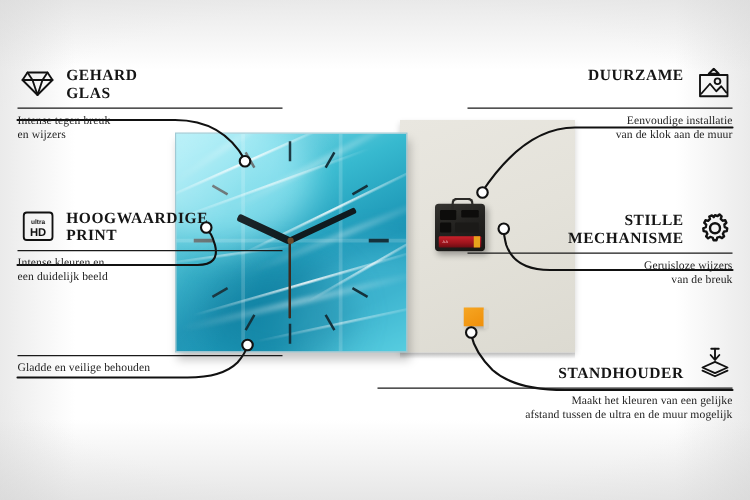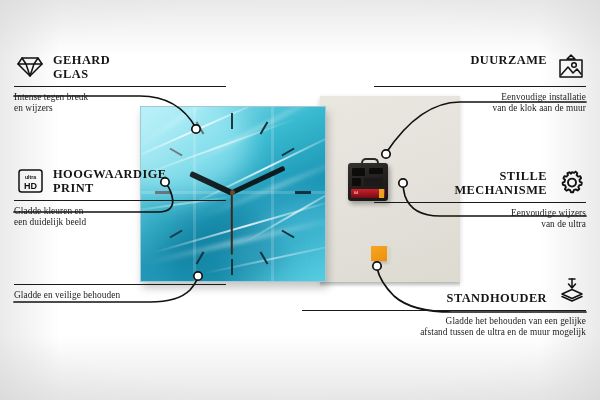--- a/index.html
+++ b/index.html
@@ -235,21 +235,21 @@
           <text x="13.5" y="11" text-anchor="middle" font-family="Liberation Sans, sans-serif" font-size="5.2" font-weight="bold" fill="#111">ultra</text>
           <text x="13.5" y="20.5" text-anchor="middle" font-family="Liberation Sans, sans-serif" font-size="9" font-weight="bold" fill="#111">HD</text>
         </svg>
       </div>
       <div>
         <div class="ttl"><span>HOOGWAARDIGE</span><br><span>PRINT</span></div>
       </div>
     </div>
     <div class="rule"></div>
     <div class="desc">
-      <span>Gladde kleuren en</span><br>
+      <span>Intense kleuren en</span><br>
       <span>een duidelijk beeld</span>
     </div>
   </div>
 
   <div class="feat left" style="left:14px;top:280px;">
     <div class="rule"></div>
     <div class="desc">
       <span>Gladde en veilige behouden</span>
     </div>
   </div>
@@ -282,39 +282,39 @@
           <path class="ico" style="stroke-width:1.9" d="M14,3.2 L16.1,3.9 L17.6,2.6 L19.3,4.1 L18.6,6.1 L20.1,7.6 L22.2,7.1 L23.1,9.2 L21.5,10.6 L21.8,12.7 L23.8,13.6 L23.4,15.9 L21.3,16.2 L20.3,18.1 L21.3,20 L19.6,21.5 L17.8,20.4 L15.8,21.1 L15.2,23.2 L12.9,23.2 L12.2,21.2 L10.2,20.5 L8.5,21.7 L6.9,20.1 L7.9,18.2 L7,16.3 L4.9,15.9 L4.6,13.6 L6.6,12.8 L7,10.7 L5.4,9.3 L6.4,7.2 L8.5,7.7 L10,6.2 L9.4,4.2 L11.5,3.3 L13,4.7 Z"></path>
           <circle class="ico" style="stroke-width:1.9" cx="14" cy="13.6" r="4"></circle>
         </svg>
       </div>
       <div>
         <div class="ttl"><span>STILLE</span><br><span>MECHANISME</span></div>
       </div>
     </div>
     <div class="rule"></div>
     <div class="desc">
-      <span>Eenvoudige wijzers</span><br>
-      <span>van de ultra</span>
+      <span>Geruisloze wijzers</span><br>
+      <span>van de breuk</span>
     </div>
   </div>
 
   <div class="feat right" style="left:302px;top:276px;width:284px;">
     <div class="row">
       <div class="icon">
         <svg width="28" height="28" viewBox="0 0 28 28">
           <path class="ico" d="M14,2 L14,10 M10.5,7 L14,11 L17.5,7"></path>
           <path class="ico" d="M11,2 L17,2"></path>
           <path class="ico" d="M14,12.5 L24,17 L14,21.5 L4,17 Z"></path>
           <path class="ico" d="M4,19.5 L14,24 L24,19.5"></path>
         </svg>
       </div>
       <div>
         <div class="ttl"><br><span>STANDHOUDER</span></div>
       </div>
     </div>
     <div class="rule"></div>
     <div class="desc">
-      <span>Gladde het behouden van een gelijke</span><br>
+      <span>Maakt het kleuren van een gelijke</span><br>
       <span>afstand tussen de ultra en de muur mogelijk</span>
     </div>
   </div>
 
 </div>
 
 </body></html>

